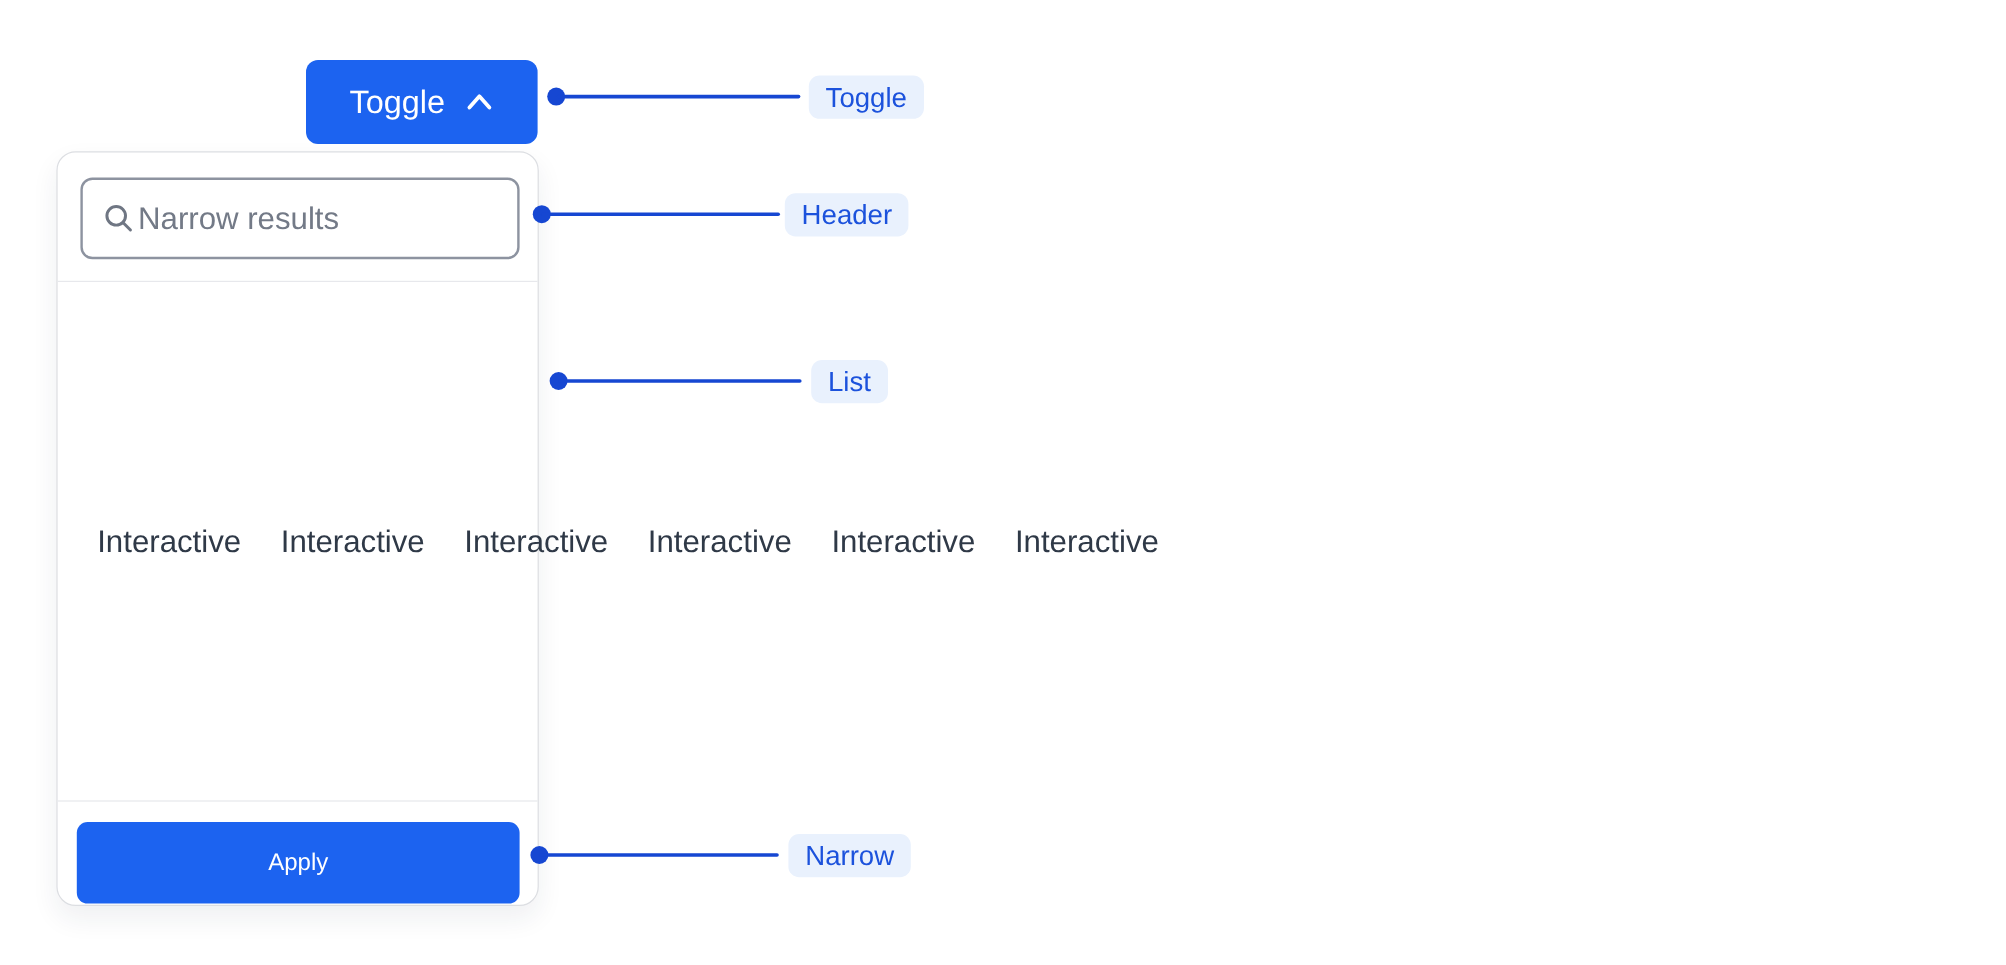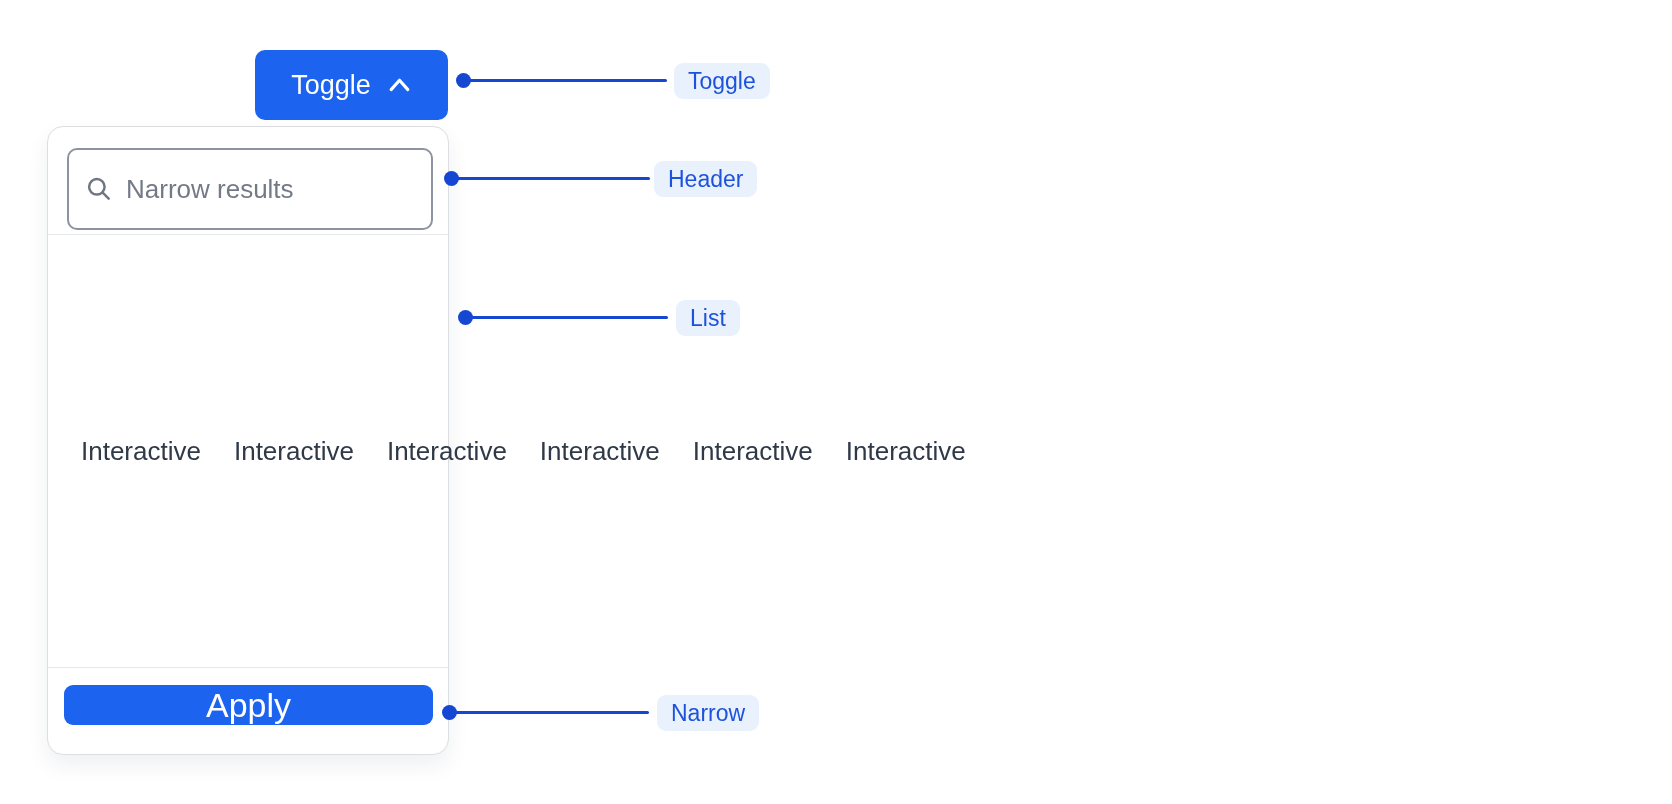--- a/index.html
+++ b/index.html
@@ -30,45 +30,45 @@
   }
   .chevron-up{width:25px;height:25px;display:block;margin-top:3px;}
 
   
   .panel{
     position:absolute;left:47px;top:126px;width:402px;height:629px;
     background:#fff;border:1.5px solid var(--panel-border);border-radius:16px;
     box-shadow:0 10px 22px rgba(23,43,77,0.07);
   }
   .search-box{
-    position:absolute;left:19px;top:21px;width:366px;height:82px;
+    position:absolute;left:19px;top:21px;width:366px;height:68px;
     border:2px solid var(--input-border);border-radius:10px;
-    display:flex;align-items:center;padding:0 14px 0 16px;gap:13px;background:#fff;
+    display:flex;align-items:center;padding:0 14px 0 16px;gap:2px;background:#fff;
   }
   .search-box svg{flex:0 0 auto;display:block;}
   .search-box input{
     flex:1;border:none;outline:none;font-size:26px;color:var(--item-text);
     font-family:inherit;background:transparent;min-width:0;
   }
   .search-box input::placeholder{color:var(--placeholder-gray);opacity:1;}
   .divider{position:absolute;left:0;right:0;height:1px;background:var(--divider);}
   .divider.top{top:107px;}
   .divider.bottom{top:540px;}
   .menu-list{
     position:absolute;left:0;right:0;top:108px;height:432px;
     display:flex;list-style:none;
   }
   .menu-item{
     flex:1;display:flex;align-items:center;padding-left:33px;
     font-size:26px;color:var(--item-text);cursor:pointer;
   }
   .apply-btn{
-    position:absolute;left:16px;top:558px;width:369px;height:40px;
+    position:absolute;left:16px;top:558px;width:369px;height:68px;
     background:var(--accent-blue);border:none;border-radius:9px;
-    color:#fff;font-size:34px;font-weight:500;cursor:pointer;font-family:inherit;
+    color:#fff;font-size:20px;font-weight:500;cursor:pointer;font-family:inherit;
     display:flex;align-items:center;justify-content:center;
   }
 
   
   .ann-dot{position:absolute;width:15px;height:15px;border-radius:50%;
     background:var(--annotation-blue);}
   .ann-line{position:absolute;height:3px;background:var(--annotation-blue);
     border-radius:2px;}
   .ann-pill{position:absolute;height:36px;line-height:36px;padding:0 14px;
     background:var(--pill-bg);color:var(--pill-text);border-radius:9px;

